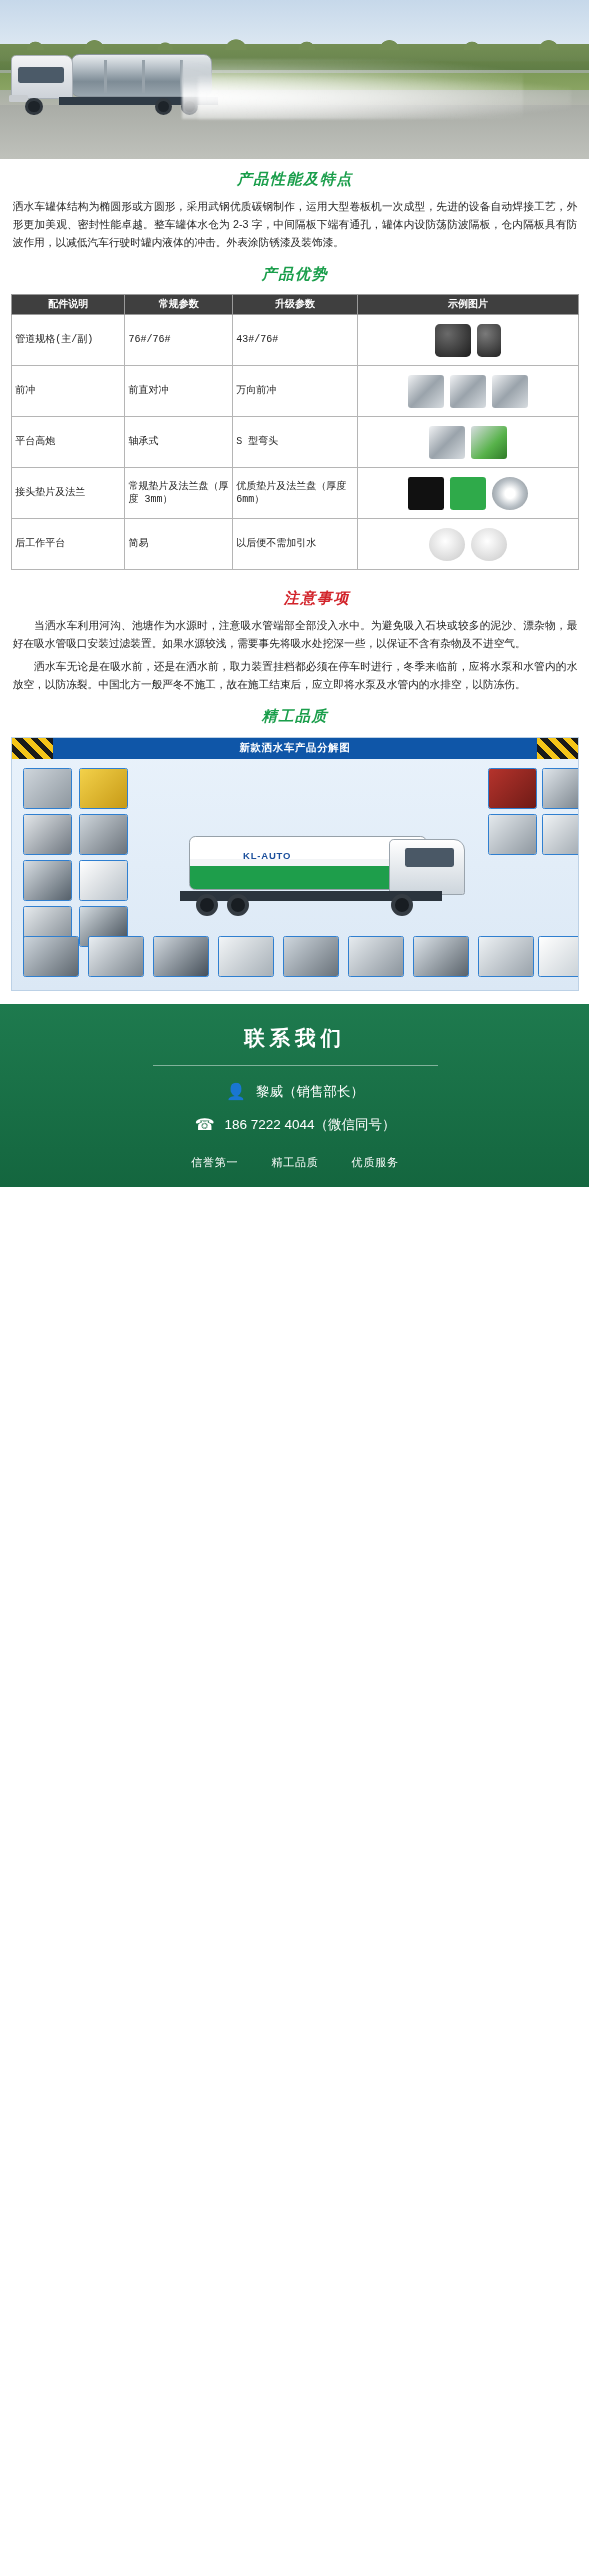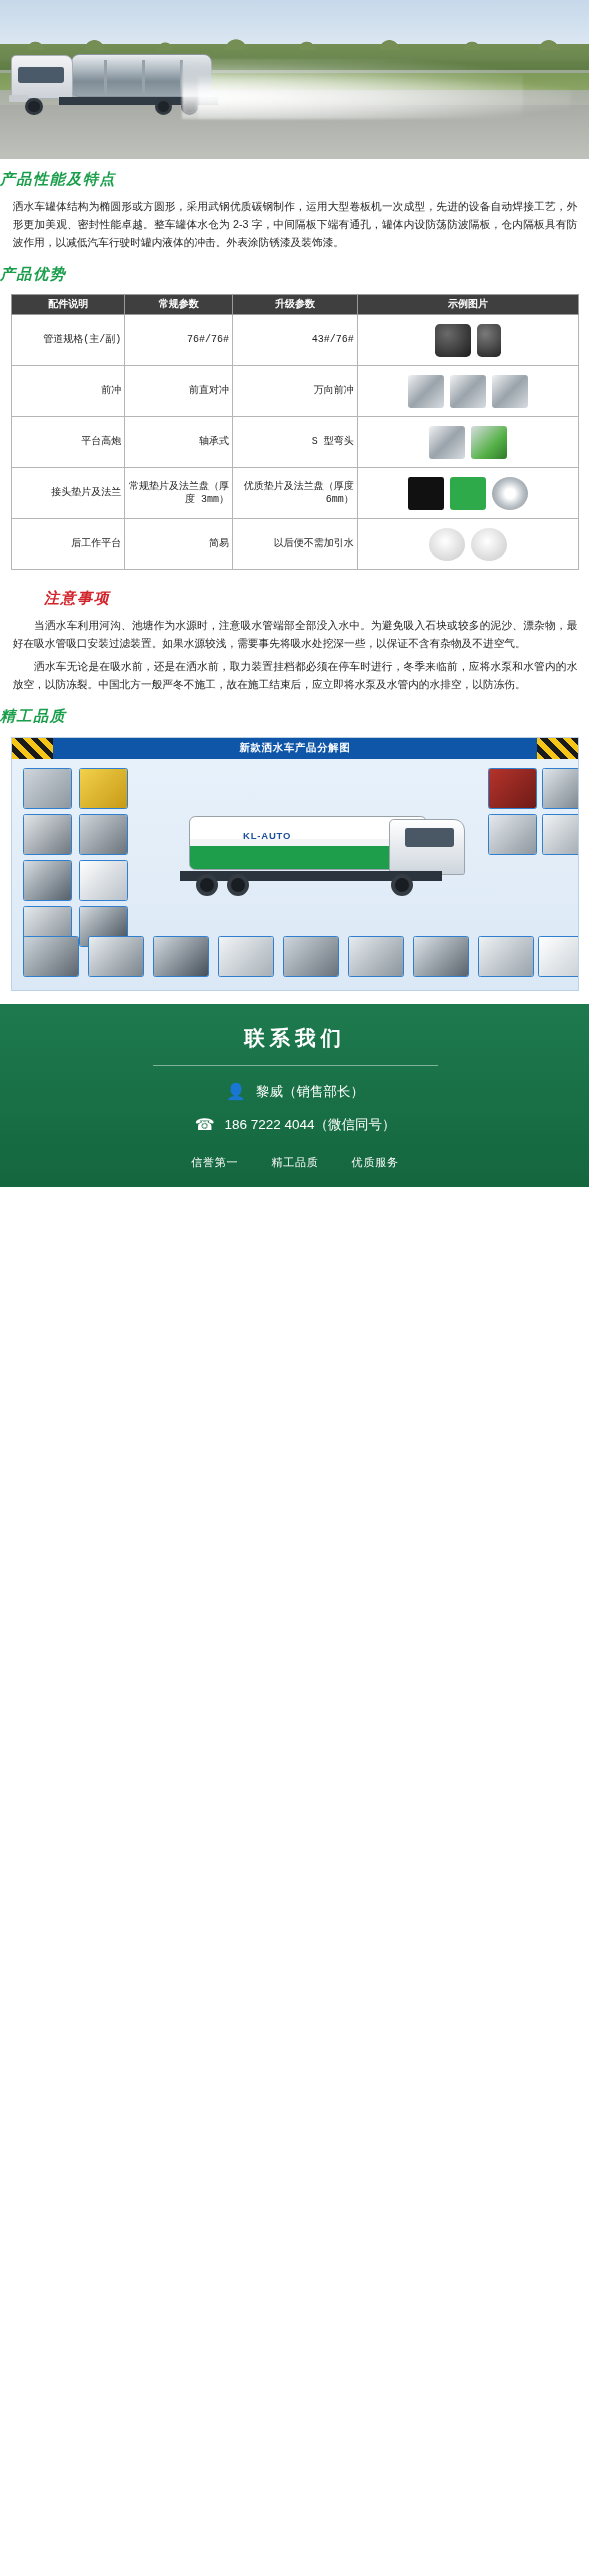--- a/index.html
+++ b/index.html
@@ -100,21 +100,21 @@
     filter: blur(0.8px);
   }
   .spray2 {
     position:absolute; left:198px; top:76px; width:373px; height:44px;
     background: radial-gradient(ellipse at 0% 50%, rgba(255,255,255,.85), rgba(255,255,255,.35) 45%, rgba(255,255,255,0) 80%);
     filter: blur(1.6px);
   }
 
   
   .sec-title {
-    text-align:left;
+    text-align:center;
     color:#1a9e4b;
     font-size:15px;
     font-weight:bold;
     letter-spacing:1.6px;
     font-style: italic;
     padding: 11px 0 6.3px;
   }
   .sec-title.red { color:#d2232a;margin-left:44px; }
 
   
@@ -137,21 +137,21 @@
   table.spec th {
     background:#3f3f3f;
     color:#fff;
     font-weight:bold;
     height:20.6px;
     border:0.8px solid #9a9a9a;
     font-size:10px;
   }
   table.spec td {
     border:0.8px solid #b5b5b5;
-    text-align:right;
+    text-align:left;
     vertical-align:middle;
     padding:4.8px 3.2px;
     color:#222;
     line-height:13.5px;
   }
   table.spec td.name { width:20%; }
   table.spec td.std  { width:19%; }
   table.spec td.up   { width:22%; }
   table.spec td.pic  { width:39%; height:51px; }
 
@@ -203,21 +203,21 @@
     width:49px; height:41px;
     background:#fff;
     border:1.6px solid #2f7fd0;
     border-radius:2.4px;
     overflow:hidden;
   }
   .dg-cell i {
     display:block; width:100%; height:100%;
   }
   .dg-truck {
-    position:absolute; left:136px; top:60px; width:317px; height:103px;
+    position:absolute; left:136px; top:80px; width:317px; height:103px;
   }
   .dg-truck .t-cab {
     position:absolute; right:0; top:20.6px; width:76px; height:56px;
     background: linear-gradient(#ffffff,#cdd5dc); border:0.8px solid #9aa4ad; border-radius:4.8px 11px 2.4px 2.4px;
   }
   .dg-truck .t-win {
     position:absolute; right:11px; top:30px; width:49px; height:19px; background:#4a5866; border-radius:2.4px;
   }
   .dg-truck .t-tank {
     position:absolute; left:41px; top:17.4px; width:238px; height:54px;

